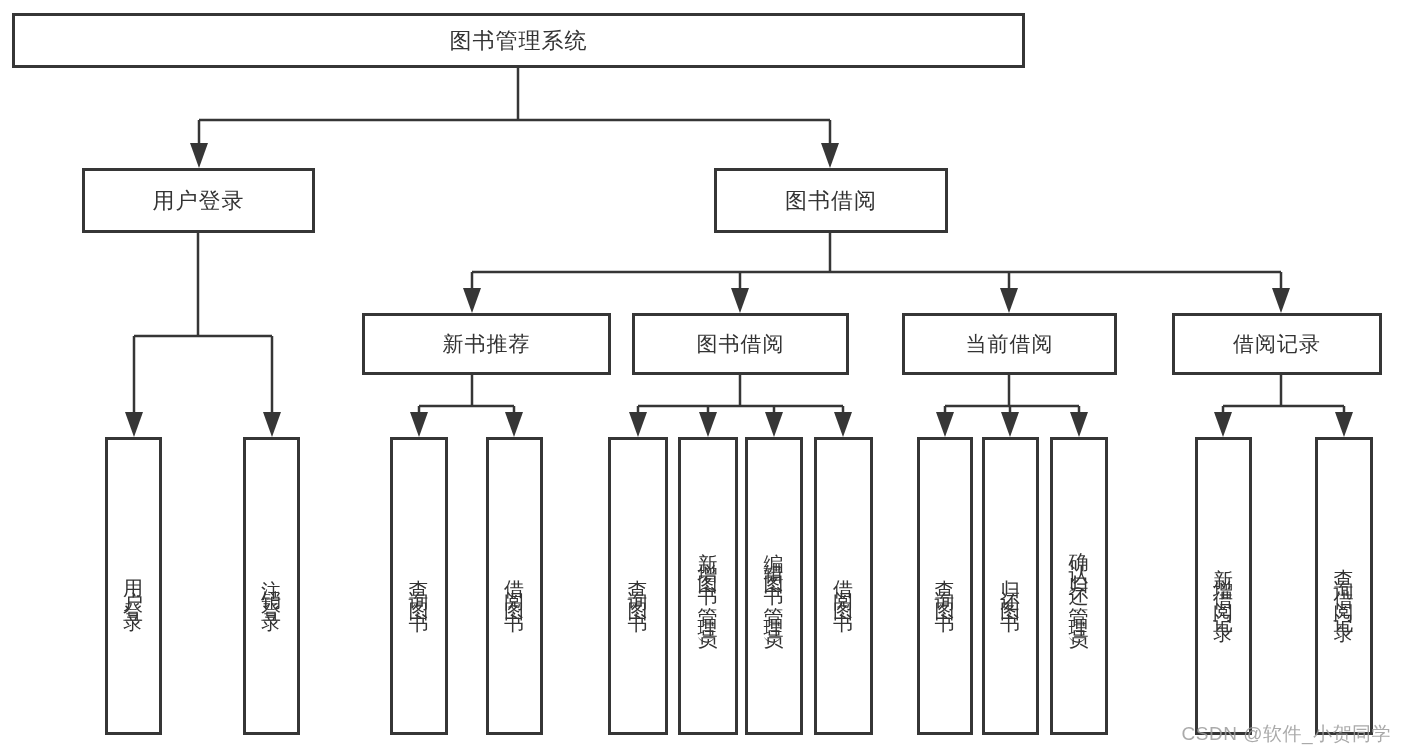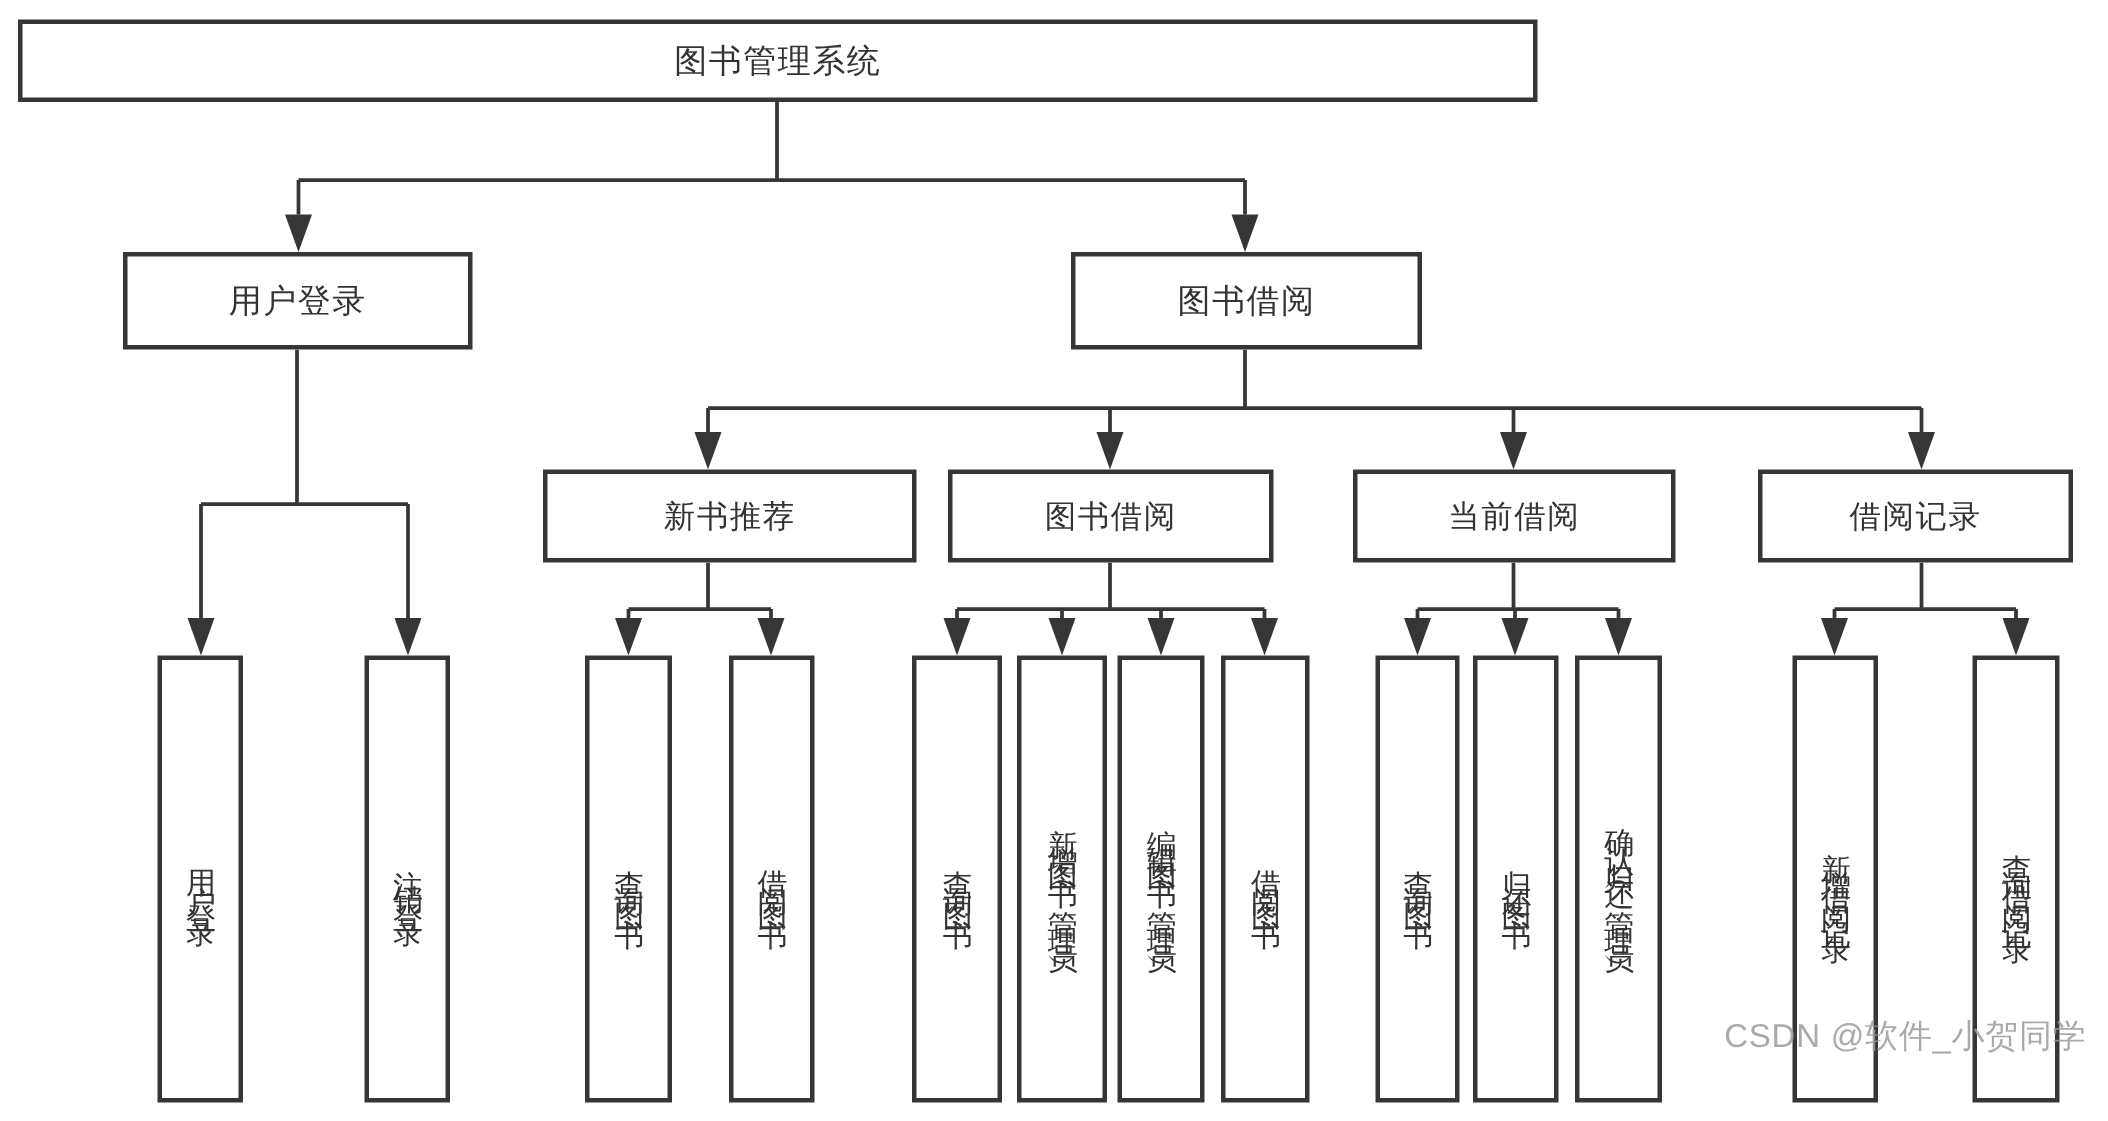--- a/index.html
+++ b/index.html
@@ -38,23 +38,23 @@
   .v-box span {
     writing-mode: vertical-rl;
     text-orientation: mixed;
     font-size: 20px;
     line-height: 1;
     letter-spacing: 11px;
     white-space: nowrap;
   }
   .watermark {
     position: absolute;
-    top: 676px;
+    top: 721px;
     right: 14px;
-    font-size: 22px;
+    font-size: 19px;
     color: rgba(155, 155, 155, 0.85);
     letter-spacing: 0.5px;
     z-index: 5;
     white-space: nowrap;
   }
 </style>
 </head>
 <body>
 
 <div class="stage">

